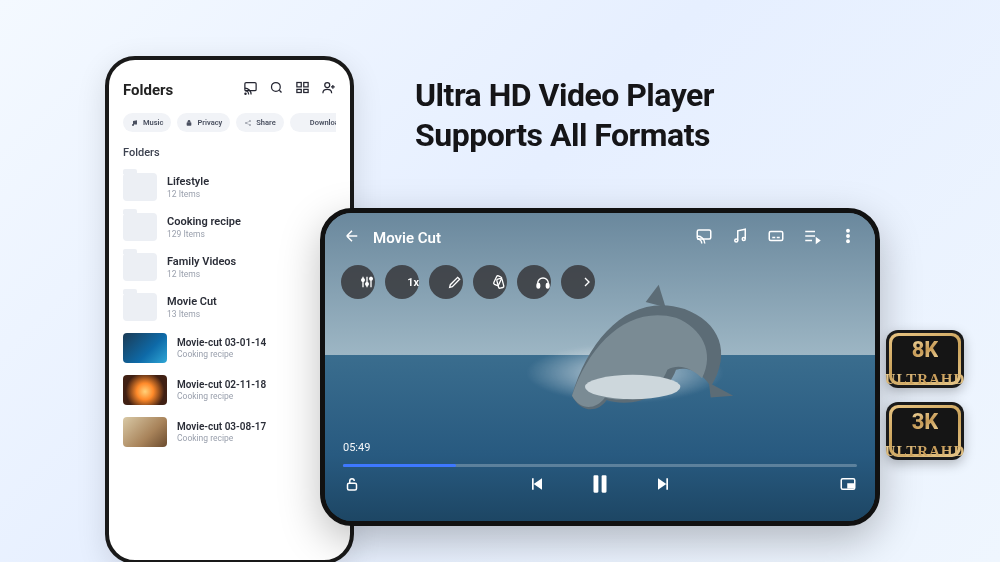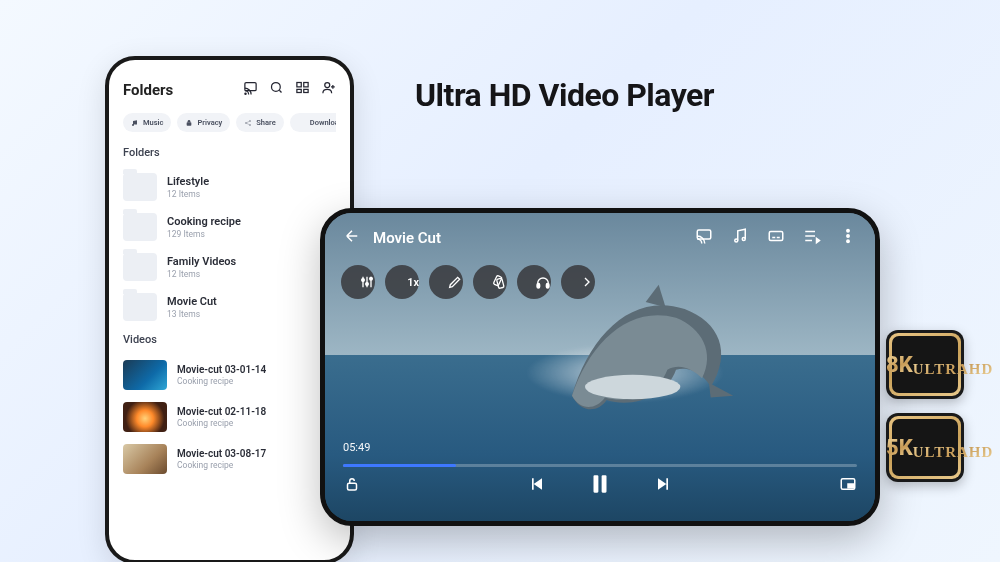--- a/index.html
+++ b/index.html
@@ -120,23 +120,23 @@
   .time { font-size:11px; opacity:.95; margin-bottom:10px; }
   .controls { display:flex; align-items:center; justify-content:space-between; }
   .ctrl-center { display:flex; align-items:center; gap:40px; }
   .controls svg { width:20px; height:20px; fill:#fff; }
   .controls .big svg { width:26px; height:26px; }
   .controls .side svg { width:18px; height:18px; fill:none; stroke:#fff; stroke-width:2;}
 
   
   .badges { position:absolute; right:36px; top:330px; display:flex; flex-direction:column; gap:14px; }
   .badge {
-    width:78px; height:69px; border-radius:12px;
+    width:78px; height:58px; border-radius:12px;
     background:#1a1a1a;
-    display:flex; flex-direction:row; align-items:center; justify-content:flex-start;
+    display:flex; flex-direction:column; align-items:center; justify-content:flex-end;
     position:relative;
     box-shadow: 0 4px 12px rgba(0,0,0,.25);
   }
   .badge::before{
     content:""; position:absolute; inset:3px; border-radius:9px;
     background:linear-gradient(160deg,#e8c483 0%, #caa25a 50%, #e8c88a 100%);
     z-index:0;
   }
   .badge::after{
     content:""; position:absolute; inset:6px; border-radius:7px;
@@ -161,20 +161,21 @@
   
   .vt1 { background:linear-gradient(135deg,#1b3b55,#0e6aa8 60%, #2fa7d6);}
   .vt2 { background:radial-gradient(circle at 50% 55%, #ffd27a 0%, #ff8a2a 30%, #402013 70%);}
   .vt3 { background:linear-gradient(135deg,#d9c9a6,#a8835a 60%, #6b4b2e);}
 </style>
 </head>
 <body>
 
 <div class="headline">
   <div>Ultra HD Video Player</div>
+  <div>Supports All Formats</div>
 </div>
 
 <div class="phone">
   <div class="phone-inner">
     <div class="phone-header">
       <div class="phone-title">Folders</div>
       <div class="phone-hicons">
         <span><svg viewBox="0 0 24 24" fill="none" stroke="currentColor" stroke-width="2">
               <rect x="3" y="4" width="18" height="13" rx="2"></rect>
               <path d="M3 17a6 6 0 0 1 6 6M3 13a10 10 0 0 1 10 10"></path>
@@ -253,21 +254,20 @@
         </div>
     </div>
     <div class="folder-row">
       <div class="folder-thumb"></div>
       <div>
           <div class="folder-name">Movie Cut</div>
           <div class="folder-sub">13 Items</div>
         </div>
     </div>
 
-    <div class="section-title" style="margin-top:6px">Videos</div>
 
     <div class="video-row">
       <div class="video-thumb vt1"></div>
       <div>
           <div class="video-name">Movie-cut 03-01-14</div>
           <div class="video-sub">Cooking recipe</div>
         </div>
     </div>
     <div class="video-row">
       <div class="video-thumb vt2"></div>
@@ -400,16 +400,16 @@
     </div>
   </div>
 </div>
 
 <div class="badges">
   <div class="badge">
     <div class="badge-main">8K</div>
     <div class="badge-sub">ULTRAHD</div>
   </div>
   <div class="badge">
-    <div class="badge-main">5K</div>
+    <div class="badge-main">3K</div>
     <div class="badge-sub">ULTRAHD</div>
   </div>
 </div>
 
 </body></html>

